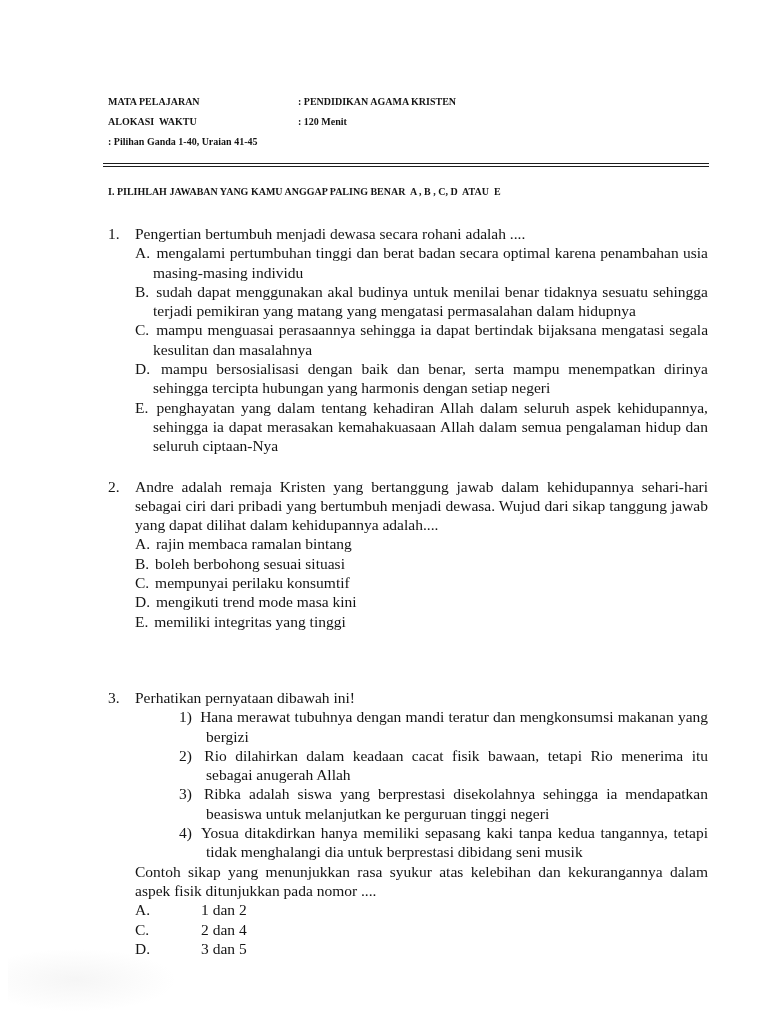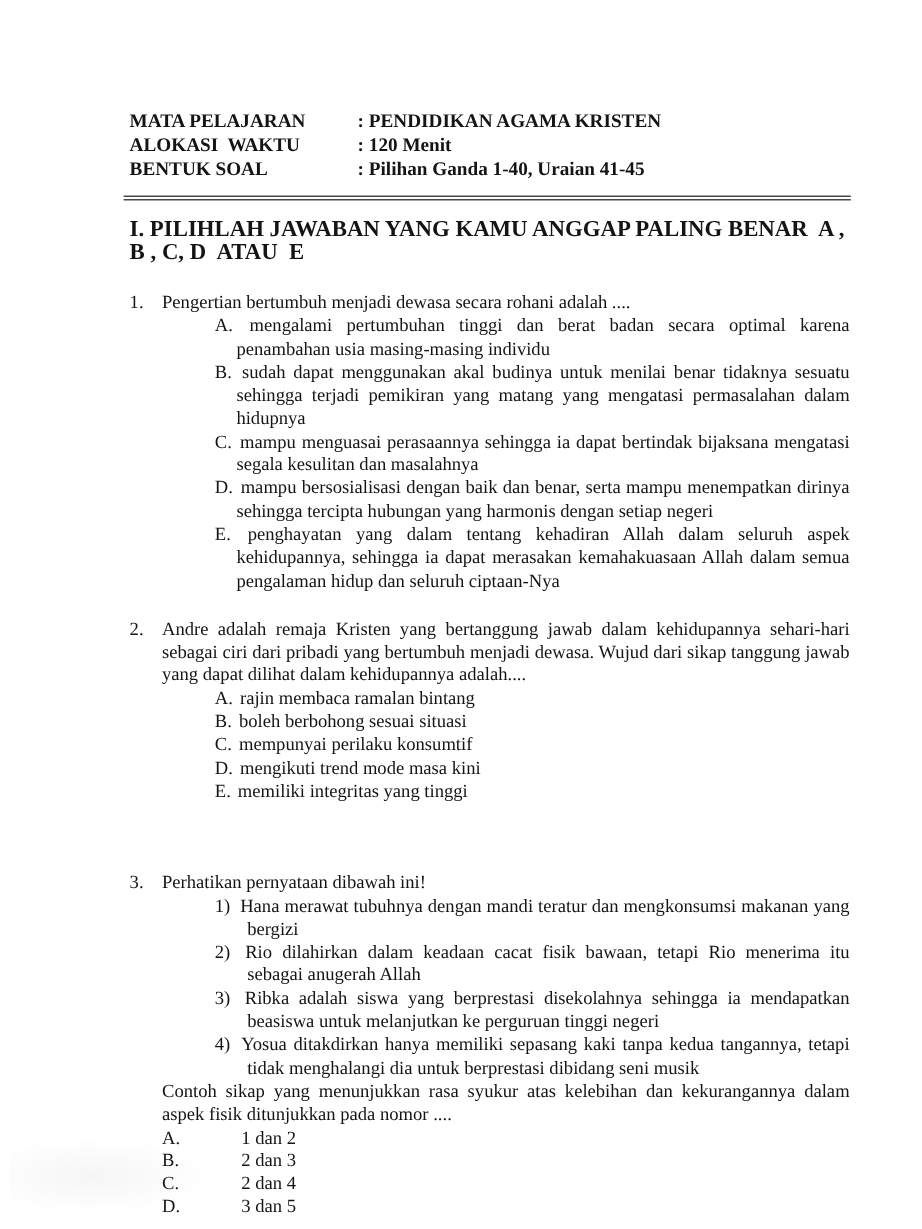--- a/index.html
+++ b/index.html
@@ -14,56 +14,55 @@
     background: #ffffff;
     overflow: hidden;
     font-family: "Liberation Serif", "DejaVu Serif", serif;
     color: #141414;
     box-sizing: border-box;
     padding: 92px 60px 0 108px;
   }
   .content { width: 600px; }
 
   
-  .exam-header { font-weight: bold; font-size: 16px; line-height: 20px; }
+  .exam-header { font-weight: bold; font-size: 10px; line-height: 20px; }
   .hrow { display: flex; }
   .hlabel { width: 190px; white-space: pre; flex-shrink: 0; }
   .hvalue { white-space: pre; }
 
   .rule {
     margin-top: 11px;
     height: 0;
     border-bottom: 4px double #1c1c1c;
     margin-left: -5px;
     width: 606px;
   }
 
   .section-title {
     margin-top: 15px;
     font-weight: bold;
-    font-size: 19px;
+    font-size: 10px;
     line-height: 19px;
     white-space: pre-wrap;
   }
 
   
   .question { display: flex; font-size: 15.5px; line-height: 19.3px; }
   .q1 { margin-top: 23px; }
   .q2 { margin-top: 21px; }
   .q3 { margin-top: 57px; }
   .qnum { width: 27px; flex-shrink: 0; }
   .qbody { flex: 1; min-width: 0; }
   .qtext { text-align: justify; }
 
   
   .opt {
     padding-left: 18px;
     text-indent: -18px;
     text-align: justify;
-    margin-left: 44px;
   }
   .opt .optlabel { padding-right: 2px; }
 
   
   .stmt {
     padding-left: 27px;
     text-indent: -27px;
     text-align: justify;
     margin-left: 44px;
   }
@@ -97,21 +96,20 @@
     <div class="exam-header">
       <div class="hrow">
         <span class="hlabel">MATA PELAJARAN</span>
           <span class="hvalue">: PENDIDIKAN AGAMA KRISTEN</span>
       </div>
       <div class="hrow">
         <span class="hlabel">ALOKASI  WAKTU</span>
           <span class="hvalue">: 120 Menit</span>
       </div>
       <div class="hrow">
-        <span class="hlabel">BENTUK SOAL</span>
           <span class="hvalue">: Pilihan Ganda 1-40, Uraian 41-45</span>
       </div>
     </div>
 
     <div class="rule"></div>
 
     <div class="section-title">I. PILIHLAH JAWABAN YANG KAMU ANGGAP PALING BENAR  A , B , C, D  ATAU  E</div>
 
     <div class="question q1">
       <span class="qnum">1.</span>
@@ -144,24 +142,20 @@
         <div class="stmt"><span class="stlabel">1)</span> <span>Hana merawat tubuhnya dengan mandi teratur dan mengkonsumsi makanan yang bergizi</span></div>
         <div class="stmt"><span class="stlabel">2)</span> <span>Rio dilahirkan dalam keadaan cacat fisik bawaan, tetapi Rio menerima itu sebagai anugerah Allah</span></div>
         <div class="stmt"><span class="stlabel">3)</span> <span>Ribka adalah siswa yang berprestasi disekolahnya sehingga ia mendapatkan beasiswa untuk melanjutkan ke perguruan tinggi negeri</span></div>
         <div class="stmt"><span class="stlabel">4)</span> <span>Yosua ditakdirkan hanya memiliki sepasang kaki tanpa kedua tangannya, tetapi tidak menghalangi dia untuk berprestasi dibidang seni musik</span></div>
         <div class="followup">Contoh sikap yang menunjukkan rasa syukur atas kelebihan dan kekurangannya dalam aspek fisik ditunjukkan pada nomor ....</div>
         <div class="opt2">
             <span class="optlabel2">A.</span>
             <span>1 dan 2</span>
           </div>
         <div class="opt2">
-            <span class="optlabel2">B.</span>
-            <span>2 dan 3</span>
-          </div>
-        <div class="opt2">
             <span class="optlabel2">C.</span>
             <span>2 dan 4</span>
           </div>
         <div class="opt2">
             <span class="optlabel2">D.</span>
             <span>3 dan 5</span>
           </div>
 
       </div>
     </div>

